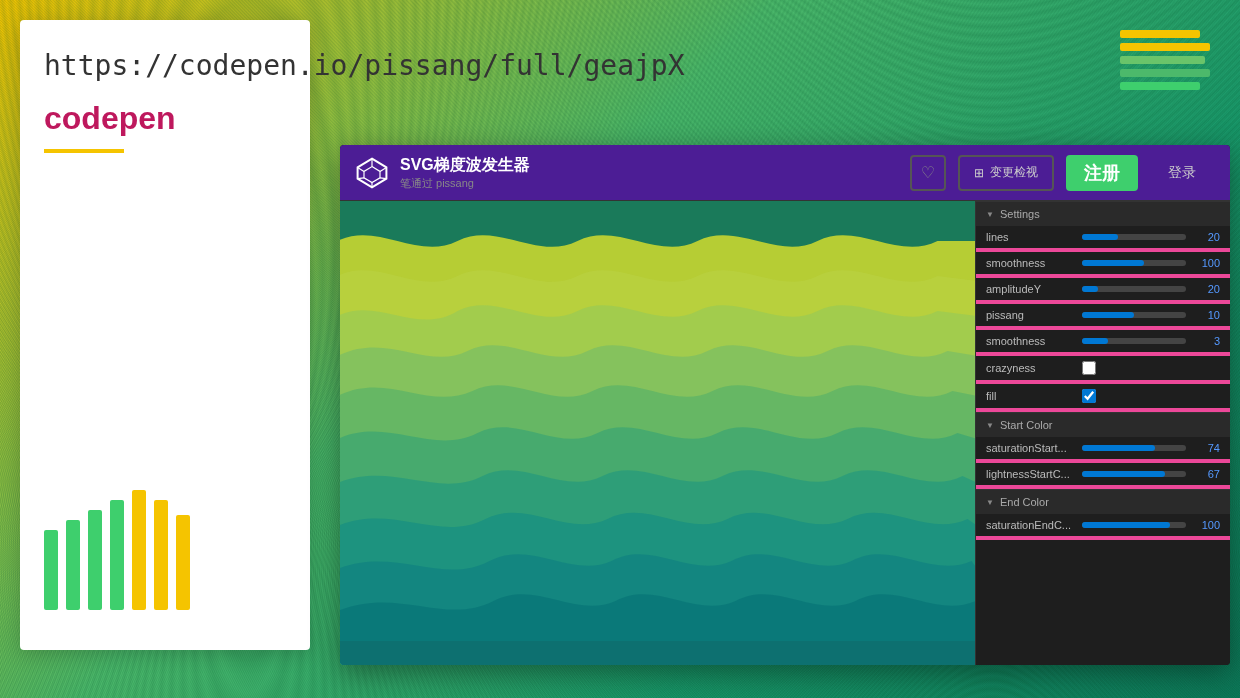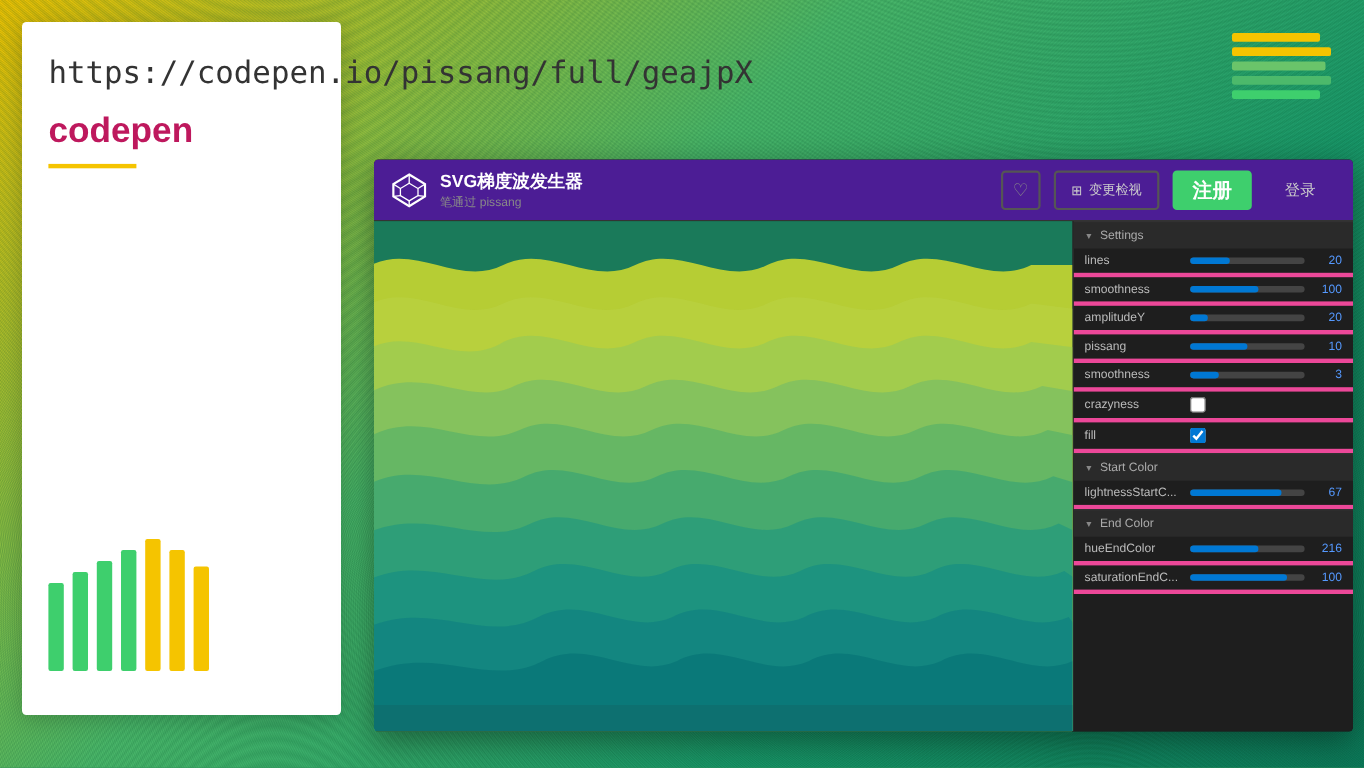--- a/index.html
+++ b/index.html
@@ -438,41 +438,41 @@
         <span class="setting-label">fill</span>
         <input type="checkbox" class="checkbox-input" checked="" style="">
       </div>
 
       <div class="section-header">
         <span class="section-arrow">▼</span>
         <span>Start Color</span>
       </div>
 
 
+      <div class="setting-row">
+        <span class="setting-label">saturationStart...</span>
+        <div class="slider-track">
+          <div class="slider-fill" style="width:70%"></div>
+        </div>
+        <span class="setting-value">74</span>
+      </div>
 
       <div class="setting-row">
         <span class="setting-label">lightnessStartC...</span>
         <div class="slider-track">
           <div class="slider-fill" style="width:80%"></div>
         </div>
         <span class="setting-value">67</span>
       </div>
 
       <div class="section-header">
         <span class="section-arrow">▼</span>
         <span>End Color</span>
       </div>
 
-      <div class="setting-row">
-        <span class="setting-label">hueEndColor</span>
-        <div class="slider-track">
-          <div class="slider-fill" style="width:60%"></div>
-        </div>
-        <span class="setting-value">216</span>
-      </div>
 
       <div class="setting-row">
         <span class="setting-label">saturationEndC...</span>
         <div class="slider-track">
           <div class="slider-fill" style="width:85%"></div>
         </div>
         <span class="setting-value">100</span>
       </div>
 
     </div>

